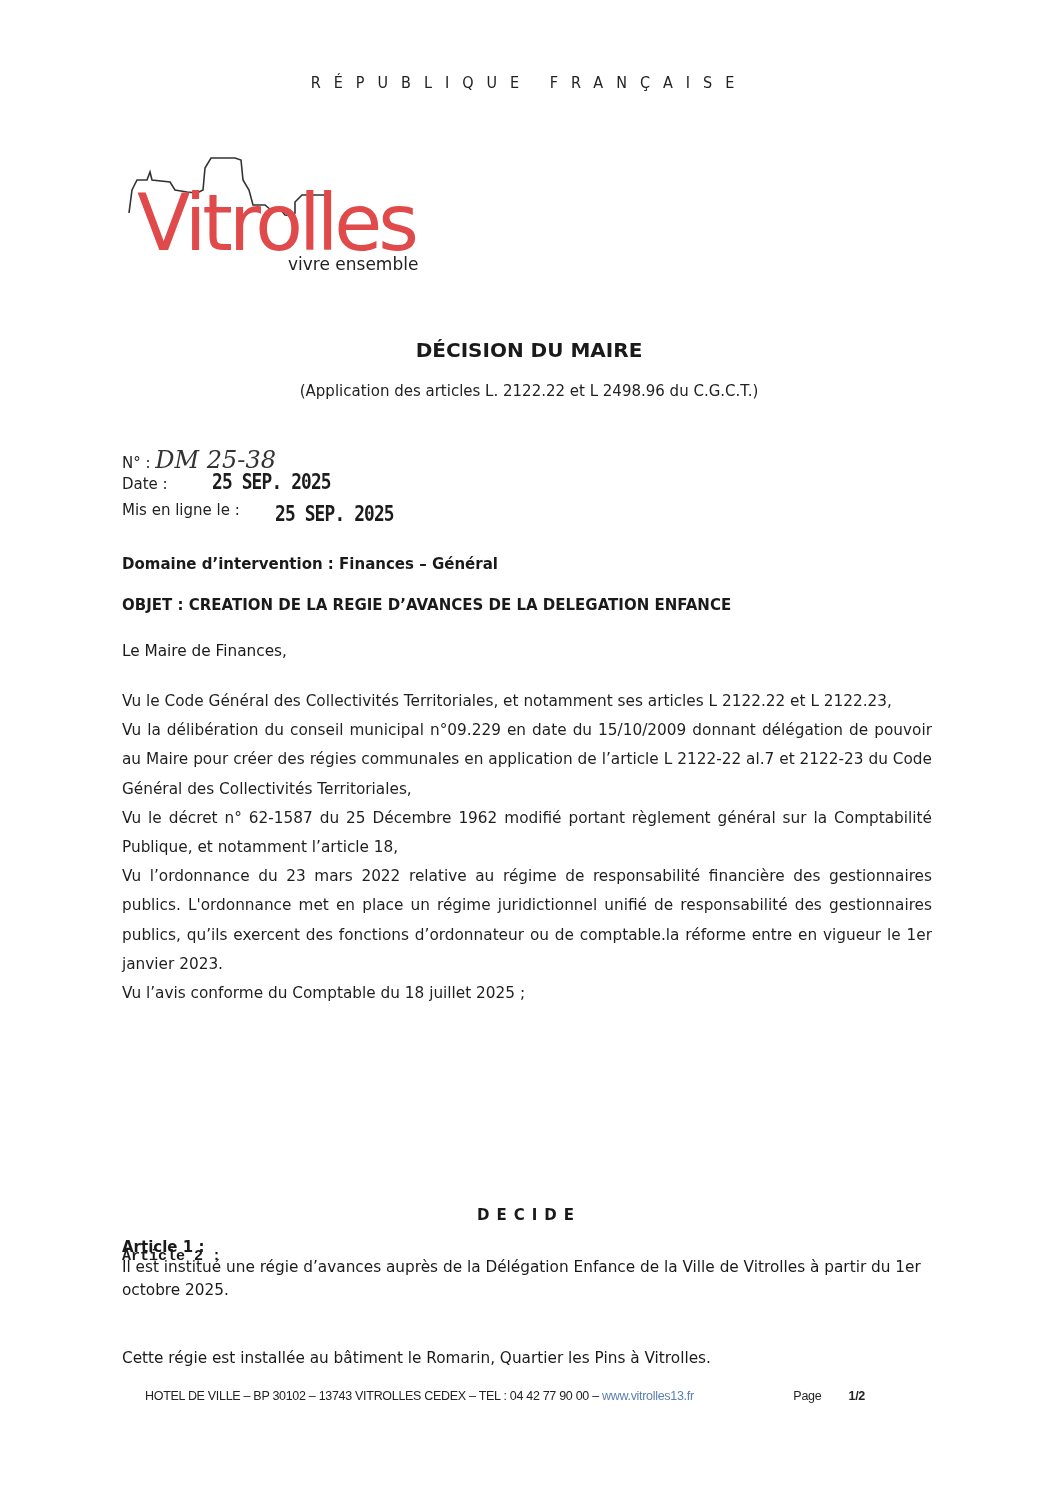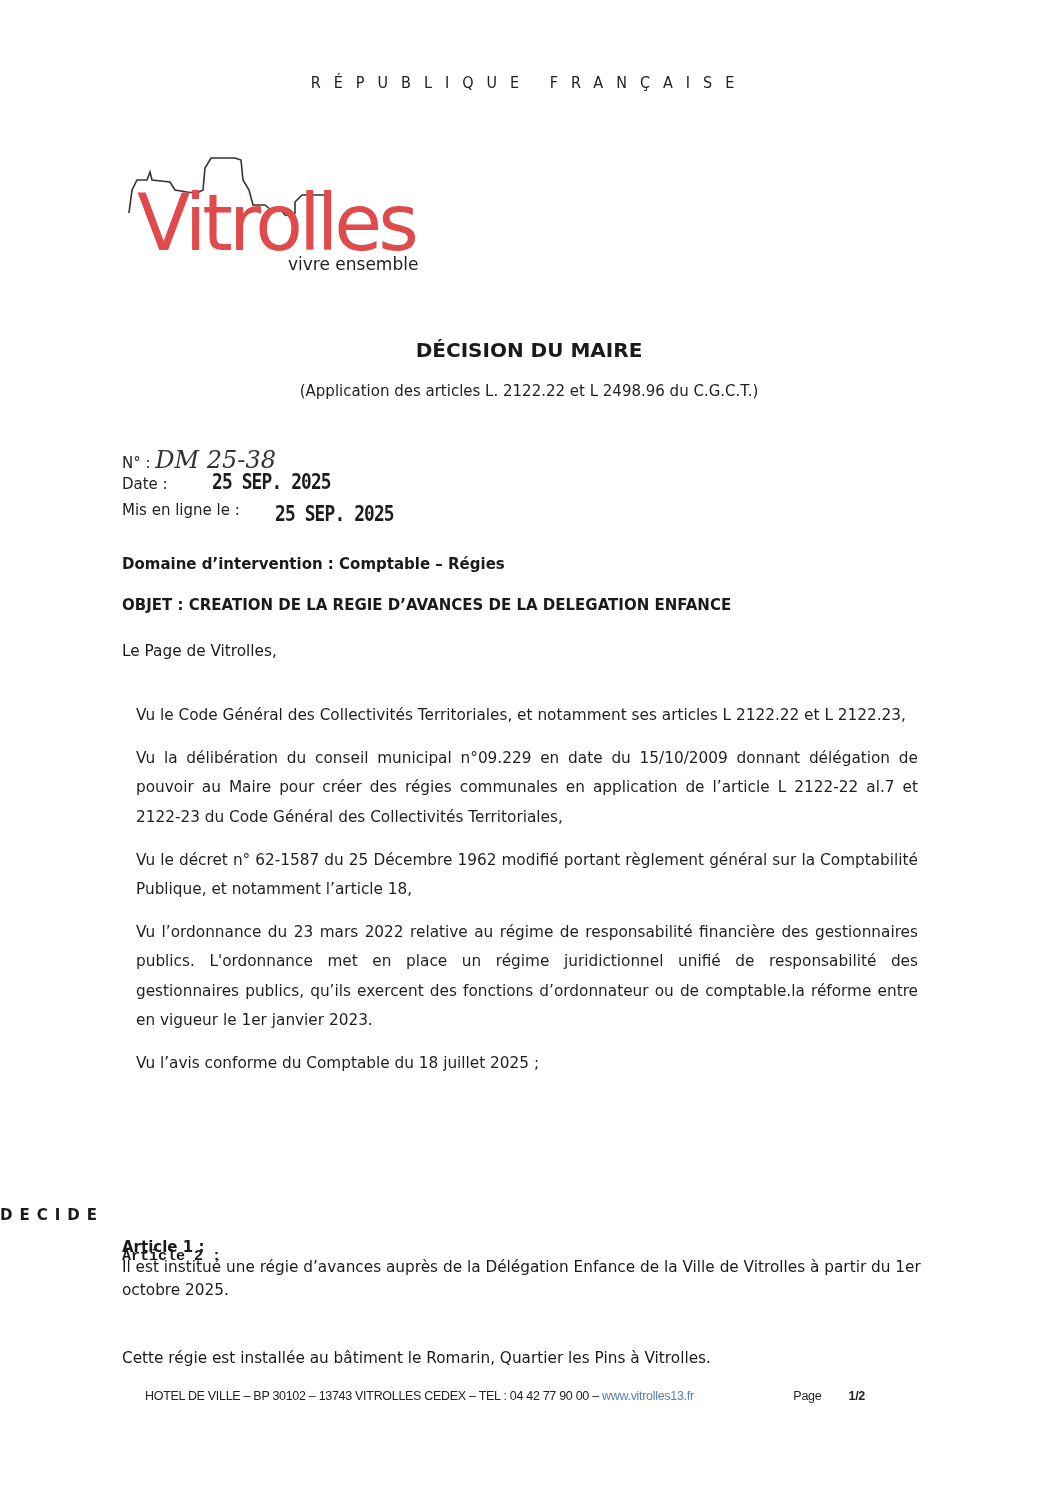--- a/index.html
+++ b/index.html
@@ -10,22 +10,22 @@
     font-family:"DejaVu Sans Condensed","DejaVu Sans", sans-serif; font-size:16px; letter-spacing:13px; color:#222; }
   .logo { top:150px; left:125px; width:330px; height:125px; }
   .logo svg { width:100%; height:100%; }
   .title { top:338px; left:0; width:1058px; text-align:center; font-weight:bold; font-size:20px; color:#1a1a1a; }
   .subtitle { top:382px; left:0; width:1058px; text-align:center; font-size:15px; color:#222; }
   .meta { left:122px; font-size:15px; color:#222; }
   .stamp { font-family:"DejaVu Sans Mono", monospace; font-weight:bold; font-size:21px; letter-spacing:-1px; color:#1c1c1c; transform:scaleX(0.85); transform-origin:left; display:inline-block; }
   .hand { font-family:"DejaVu Serif", serif; font-size:24px; color:#333; font-style:italic; }
   .bold15 { font-weight:bold; font-size:15px; }
   .body-text { left:122px; width:810px; font-size:15.3px; line-height:29.2px; text-align:justify; color:#1f1f1f; }
-  .body-text p { margin:14px; }
-  .decide { top:1206px; left:0; width:1058px; font-weight:bold; font-size:15px; letter-spacing:7px; }
+  .body-text p { margin:0; }
+  .decide { top:1206px; left:0; width:1058px; text-align:center; font-weight:bold; font-size:15px; letter-spacing:7px; }
   .article-label { left:122px; font-weight:bold; font-size:15px; }
   .article-text { left:122px; width:815px; font-size:15.3px; line-height:23px; }
   .footer { top:1389px; left:145px; width:720px; font-family:"Liberation Sans", sans-serif; font-size:12.5px; color:#222; letter-spacing:-0.3px; }
   .footer .link { color:#5a7fb0; }
   .footer .page { position:absolute; right:0; top:0; }
   .footer .page b { font-weight:bold;margin-left:24px; }
 </style>
 </head>
 <body>
 
@@ -49,23 +49,23 @@
 </div>
 <div class="abs meta" style="top:470px;">
   <span>Date :</span>
   <span class="stamp" style="margin-left:40px;">25 SEP. 2025</span>
 </div>
 <div class="abs meta" style="top:496px;">
   <span>Mis en ligne le :</span>
   <span class="stamp" style="margin-left:30px; position:relative; top:6px;">25 SEP. 2025</span>
 </div>
 
-<div class="abs bold15" style="top:555px; left:122px;">Domaine d’intervention : Comptable – Régies</div>
+<div class="abs bold15" style="top:555px; left:122px;">Domaine d’intervention : Finances – Général</div>
 <div class="abs bold15" style="top:596px; left:122px;">OBJET : CREATION DE LA REGIE D’AVANCES DE LA DELEGATION ENFANCE</div>
-<div class="abs" style="top:642px; left:122px; font-size:15.3px;">Le Page de Vitrolles,</div>
+<div class="abs" style="top:642px; left:122px; font-size:15.3px;">Le Maire de Finances,</div>
 
 <div class="abs body-text" style="top:687px;">
   <p>Vu le Code Général des Collectivités Territoriales, et notamment ses articles L 2122.22 et L 2122.23,</p>
   <p>Vu la délibération du conseil municipal n°09.229 en date du 15/10/2009 donnant délégation de pouvoir au Maire pour créer des régies communales en application de l’article L 2122-22 al.7 et 2122-23 du Code Général des Collectivités Territoriales,</p>
   <p>Vu le décret n° 62-1587 du 25 Décembre 1962 modifié portant règlement général sur la Comptabilité Publique, et notamment l’article 18,</p>
   <p>Vu l’ordonnance du 23 mars 2022 relative au régime de responsabilité financière des gestionnaires publics. L'ordonnance met en place un régime juridictionnel unifié de responsabilité des gestionnaires publics, qu’ils exercent des fonctions d’ordonnateur ou de comptable.la réforme entre en vigueur le 1er janvier 2023.</p>
   <p>Vu l’avis conforme du Comptable du 18 juillet 2025 ;</p>
 </div>
 
 <div class="abs decide">DECIDE</div>

